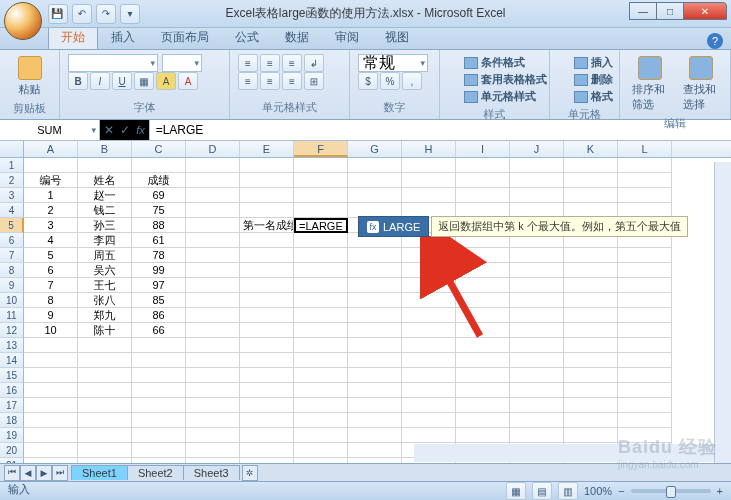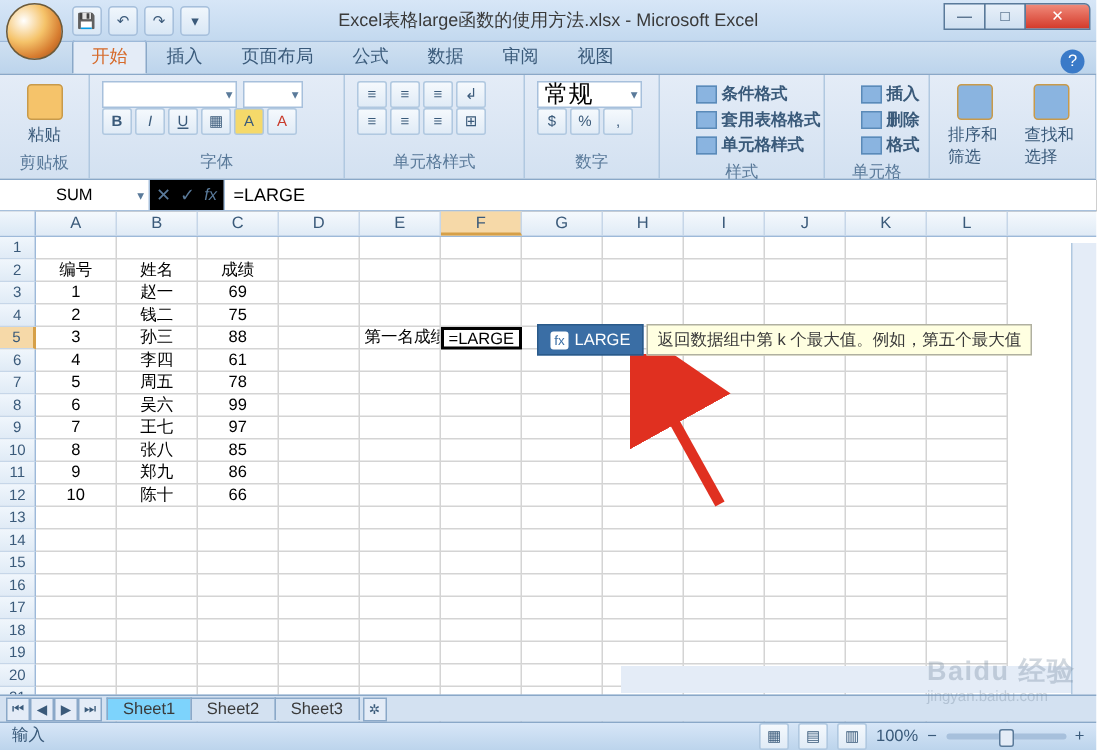--- a/index.html
+++ b/index.html
@@ -187,20 +187,21 @@
     <div style="display:flex; gap:8px">
       <div class="big-btn">
           <div class="ico" style="background:#8ab4e0"></div>
           <span>排序和筛选</span>
         </div>
       <div class="big-btn">
           <div class="ico" style="background:#8ab4e0"></div>
           <span>查找和选择</span>
         </div>
     </div>
+    <div class="rgroup-label">编辑</div>
   </div>
 </div>
 
 <div class="fbar">
   <div class="namebox">SUM</div>
   <div class="fbtns">
     <span class="fbtn">✕</span>
     <span class="fbtn">✓</span>
     <span class="fbtn fx">fx</span>
   </div>

